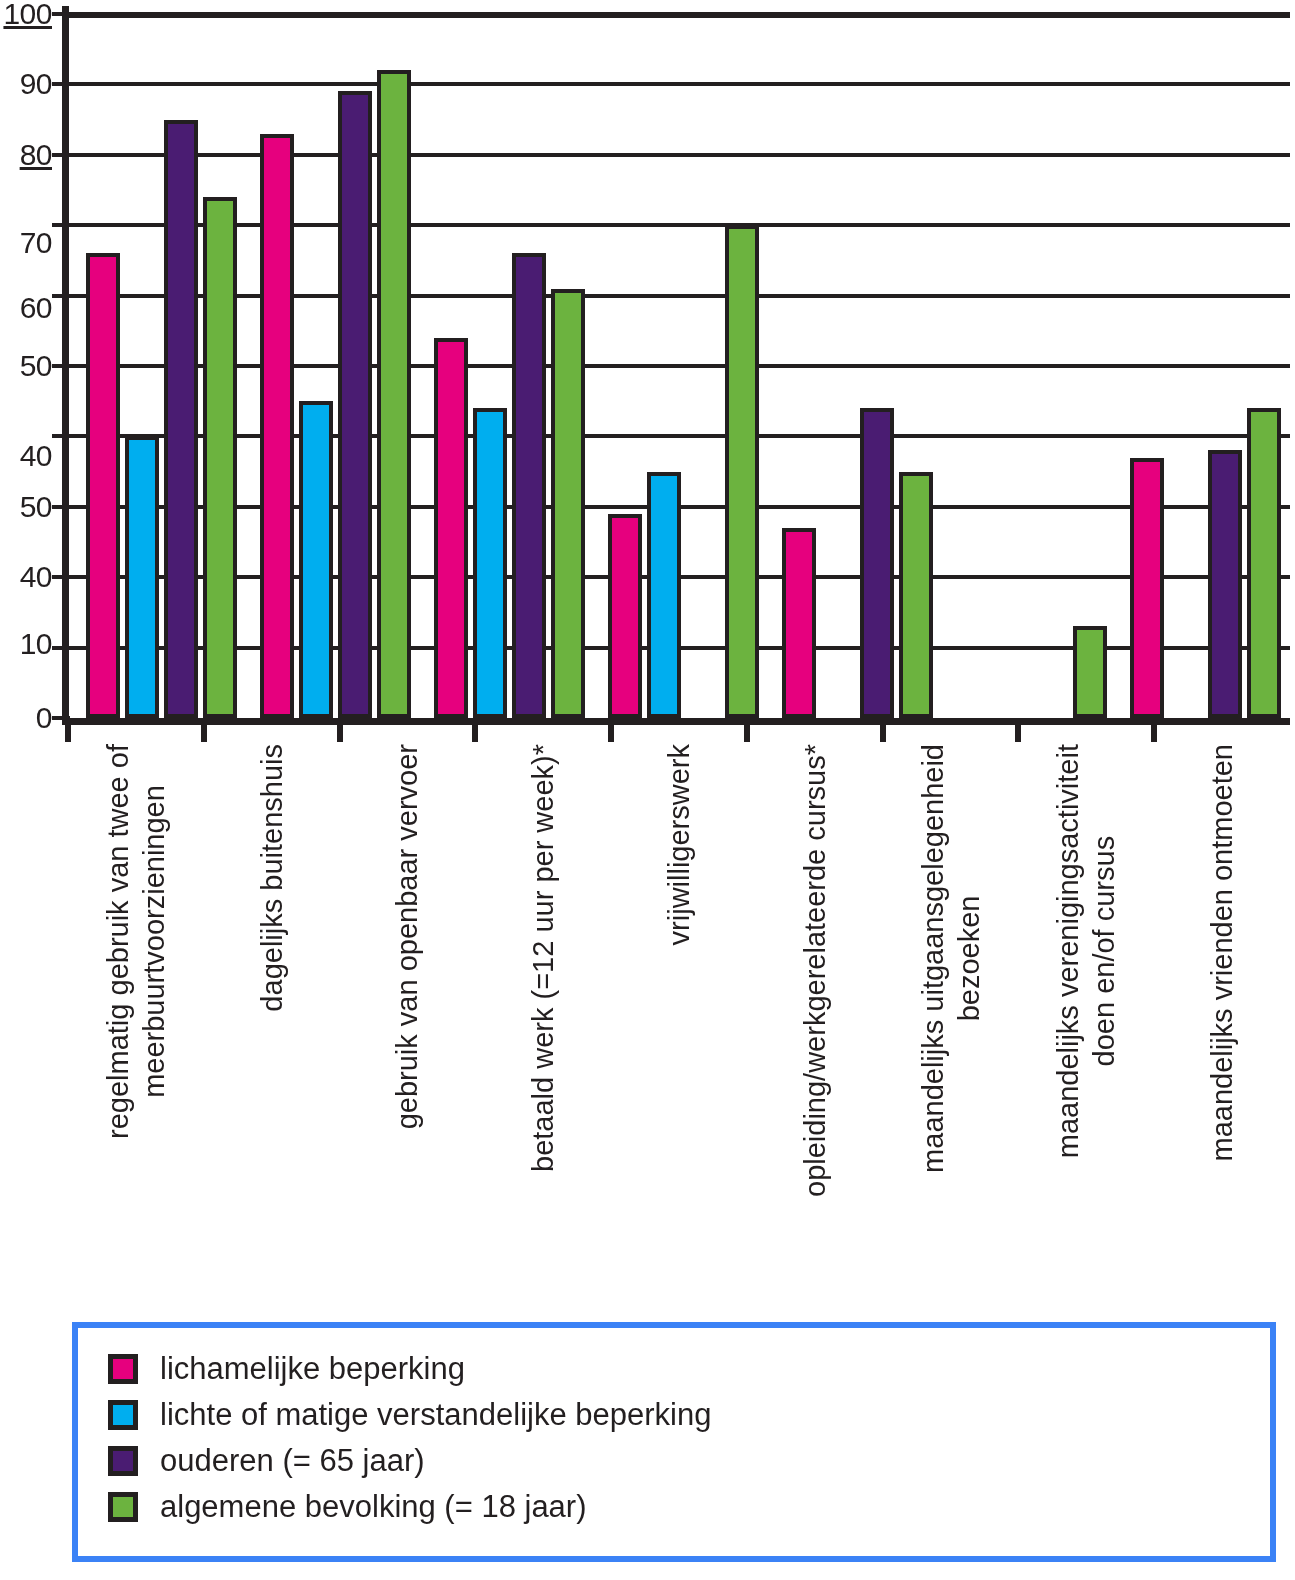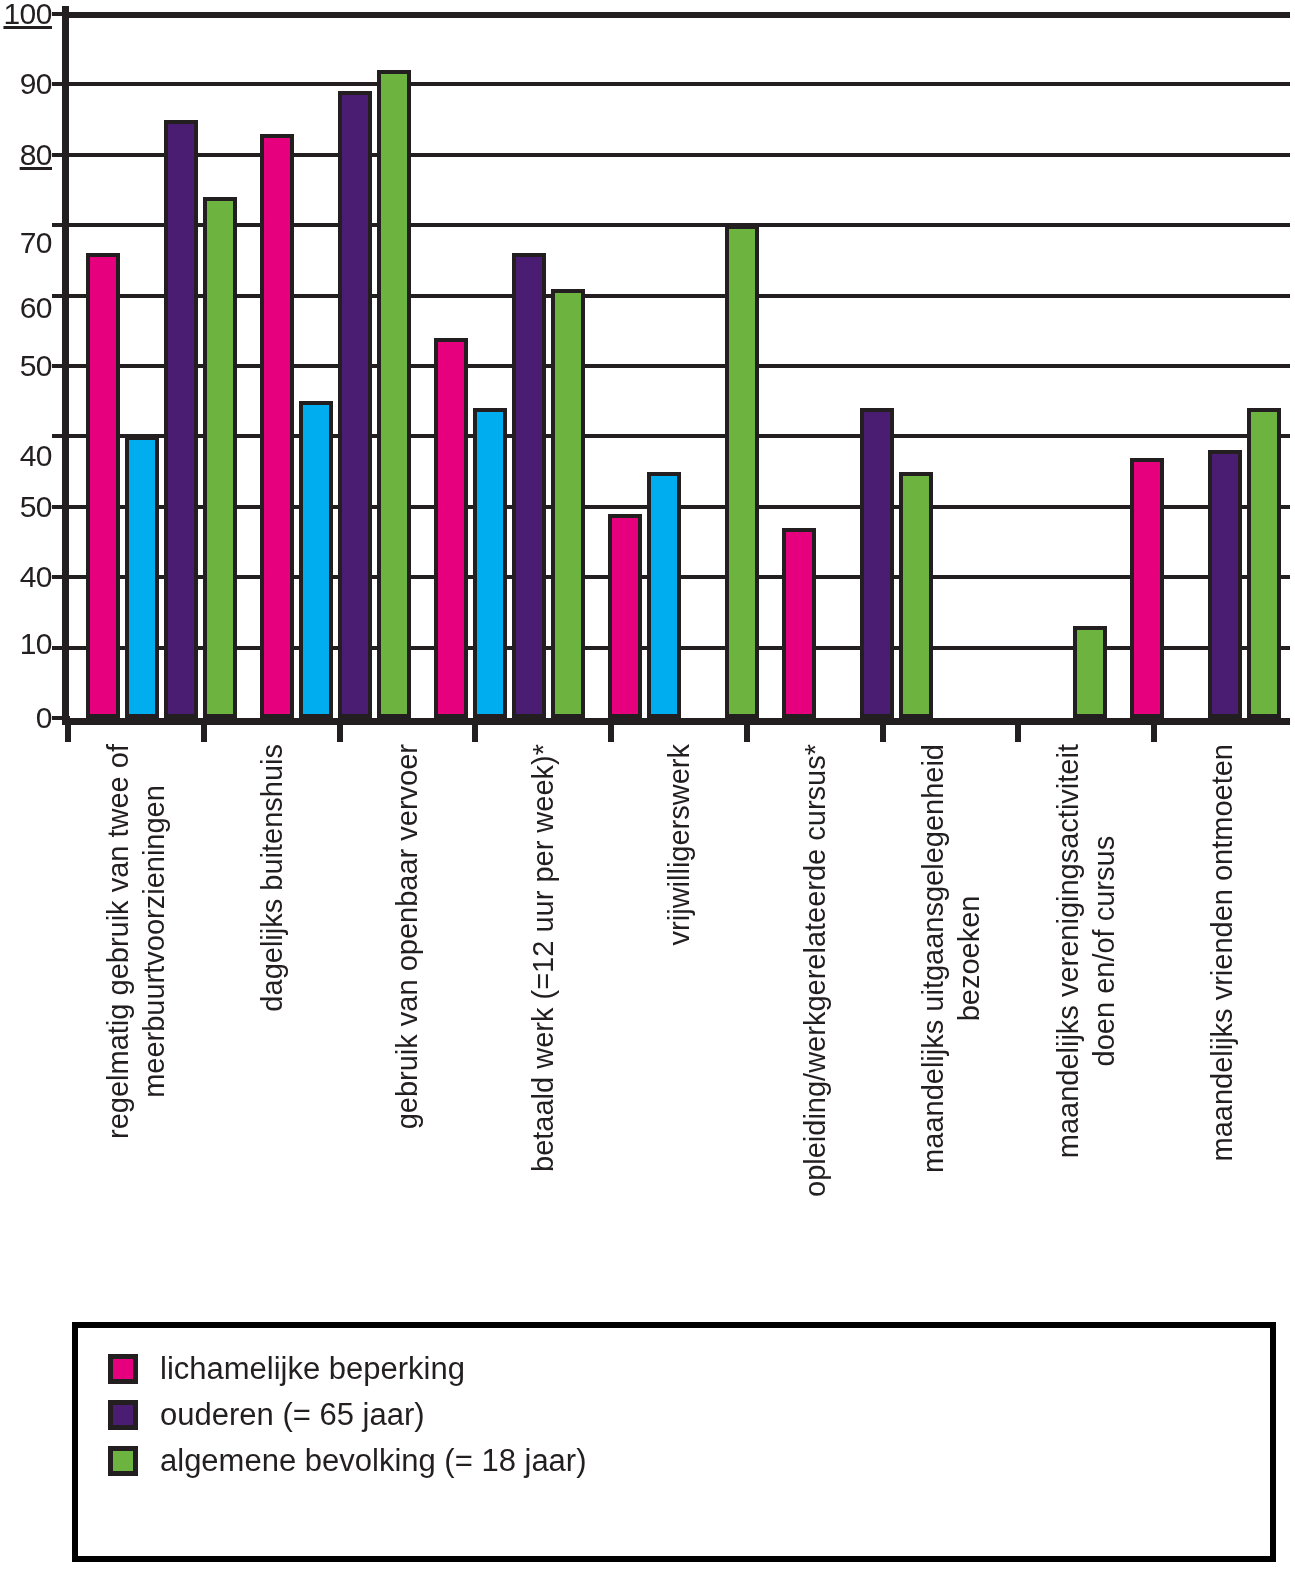--- a/index.html
+++ b/index.html
@@ -35,21 +35,21 @@
   
   .cats{position:absolute;left:68px;top:744px;width:1222px;height:520px;display:flex;}
   .cat{flex:1;position:relative;}
   .cat-inner{position:absolute;left:50%;top:0;transform-origin:top left;
              transform:rotate(-90deg) translate(-100%,-50%);
              white-space:nowrap;font-size:29px;line-height:36px;text-align:center;}
   .cat-inner .l2{display:block;}
 
   
   .legend{position:absolute;left:72px;top:1322px;width:1204px;height:240px;
-          border:6px solid #000000;box-sizing:border-box;background:#fff;}
+          border:6px solid #3b82f6;box-sizing:border-box;background:#fff;}
   .legend-rows{padding:24px 0 0 30px;}
   .legend-row{display:flex;align-items:center;margin-bottom:12px;}
   .legend-swatch{width:30px;height:30px;border:5px solid #231f20;box-sizing:border-box;
                  margin-right:22px;flex:none;}
   .legend-label{font-size:31px;line-height:34px;white-space:nowrap;}
 </style>
 </head>
 <body>
 
 <div class="page">
@@ -205,20 +205,24 @@
       </div>
   </div>
 
   <div class="legend">
     <div class="legend-rows" id="legend-rows">
         <div class="legend-row">
           <span class="legend-swatch" style="background: rgb(230, 0, 126);"></span>
           <span class="legend-label">lichamelijke beperking</span>
         </div>
         <div class="legend-row">
+          <span class="legend-swatch" style="background: rgb(0, 174, 239);"></span>
+          <span class="legend-label">lichte of matige verstandelijke beperking</span>
+        </div>
+        <div class="legend-row">
           <span class="legend-swatch" style="background: rgb(74, 28, 114);"></span>
           <span class="legend-label">ouderen (= 65 jaar)</span>
         </div>
         <div class="legend-row">
           <span class="legend-swatch" style="background: rgb(108, 179, 63);"></span>
           <span class="legend-label">algemene bevolking (= 18 jaar)</span>
         </div>
       </div>
   </div>
 

